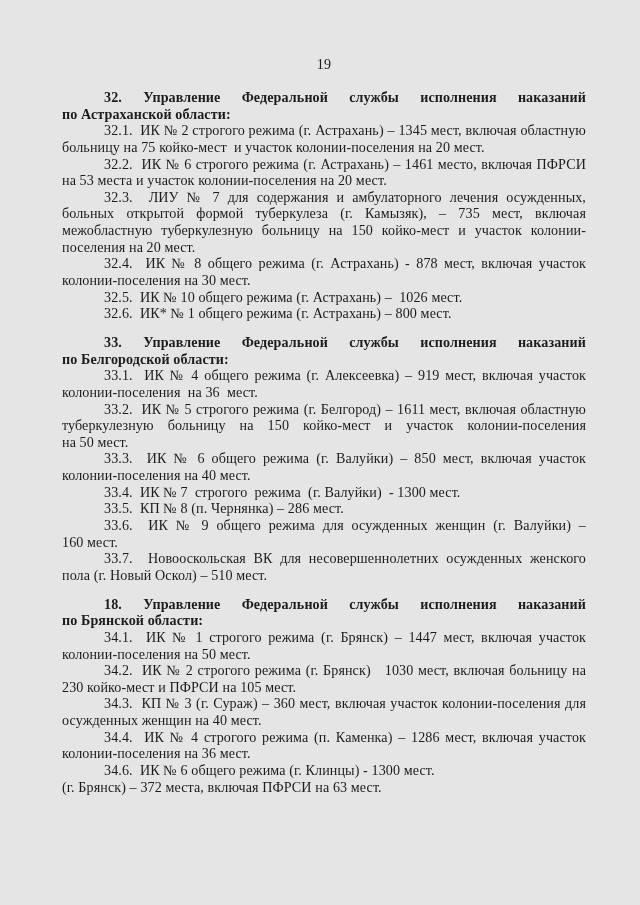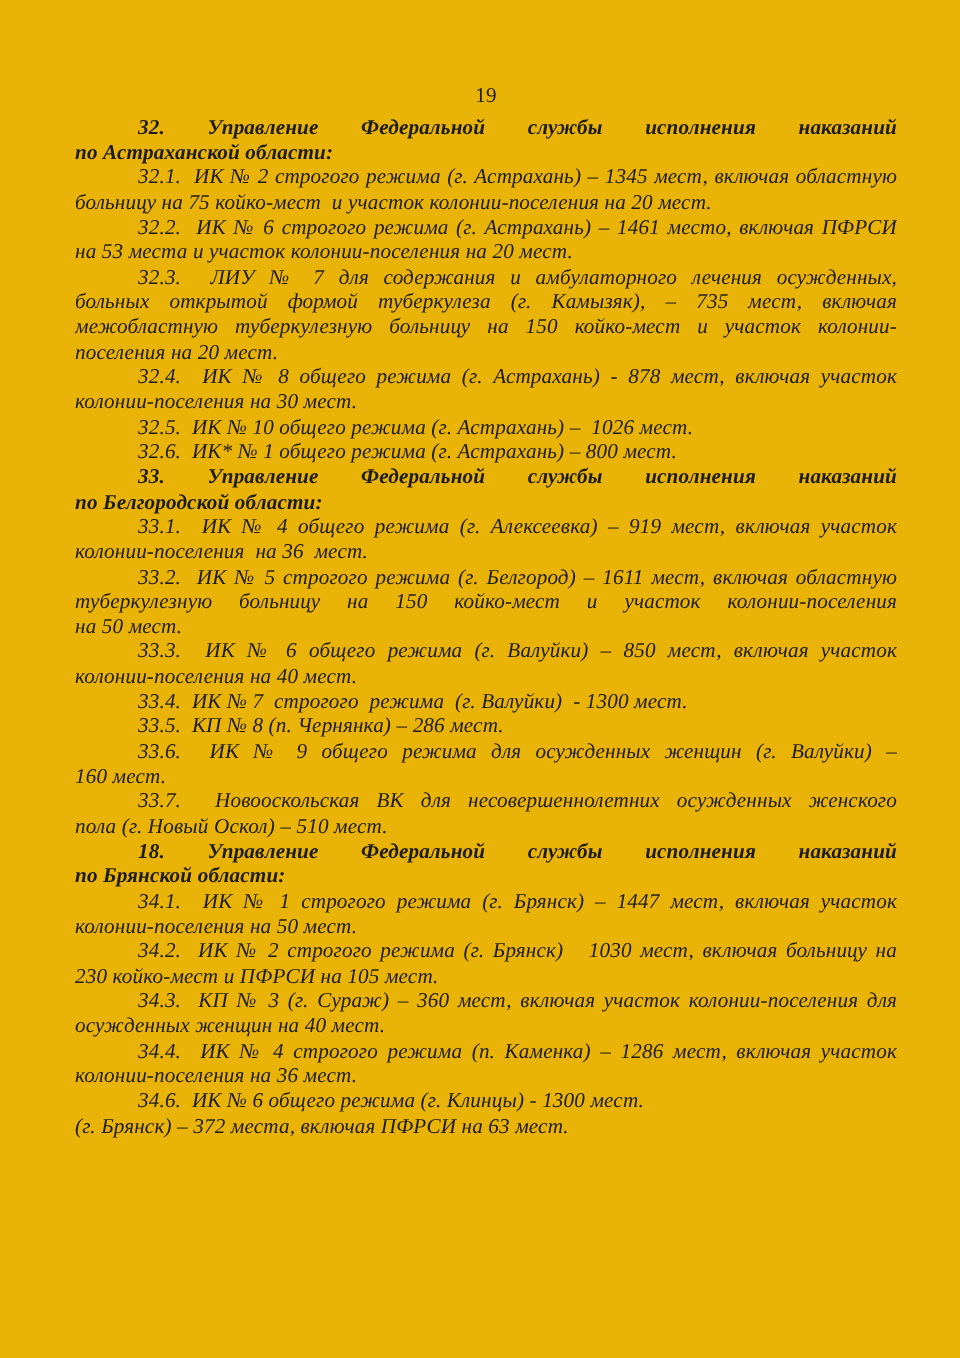--- a/index.html
+++ b/index.html
@@ -4,42 +4,42 @@
 <style>
   html, body {
     margin: 0;
     padding: 0;
     background: #ffffff;
   }
   .page {
     position: relative;
     width: 640px;
     height: 905px;
-    background: #eab308;
+    background: #e5e5e5;
     overflow: hidden;
     font-family: "Liberation Serif", "DejaVu Serif", serif;
     font-size: 14.1px;
     line-height: 16.65px;
     color: #1c1c1c;
     letter-spacing: 0.1px;
   }
   .page-num {
     position: absolute;
     left: 50px;
     top: 56px;
     width: 548px;
     text-align: center;
   }
   .content {
     position: absolute;
     left: 50px;
     top: 77px;
     width: 548px;
   }
-  .section { margin: 0; padding: 0; font-style: italic; }
+  .section { margin: 12px; padding: 0; }
   .heading { font-weight: bold; margin: 0; }
   .clause  { margin: 0; }
   
   .ln {
     display: block;
     height: 16.65px;
     overflow: hidden;
   }
   
   .jl { text-align: justify; }

